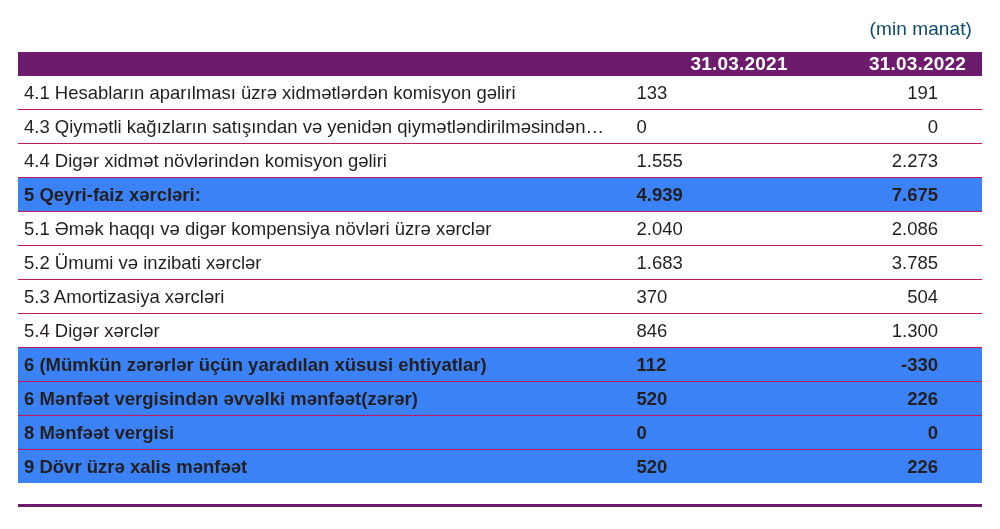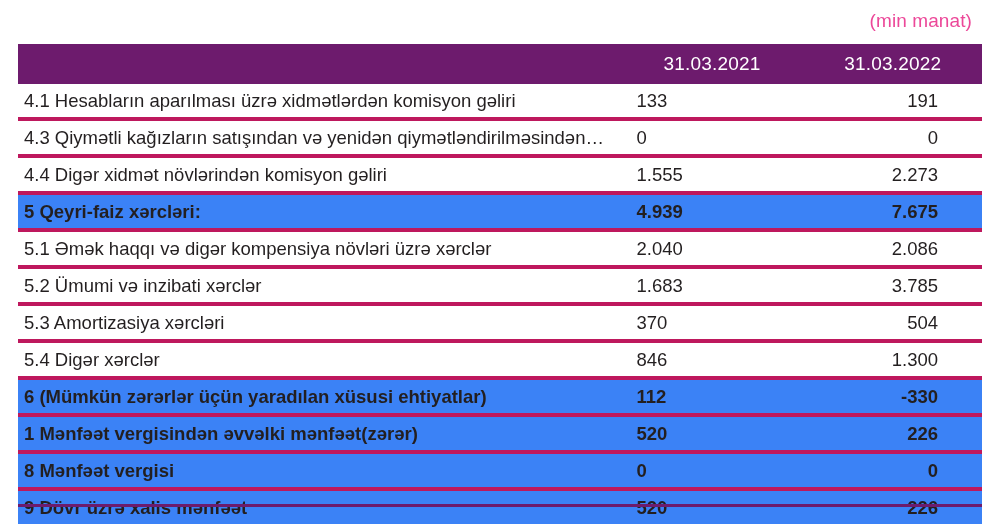--- a/index.html
+++ b/index.html
@@ -17,52 +17,52 @@
   .sheet {
     position: relative;
     width: 1000px;
     height: 529px;
     box-sizing: border-box;
     padding: 0 18px;
   }
   .unit-line {
     text-align: right;
     font-size: 19px;
-    color: #ec4899;
-    padding: 10px 10px 12px 0;
+    color: #0c4a6e;
+    padding: 18px 10px 12px 0;
     letter-spacing: 0.1px;
   }
   table.fin {
     width: 100%;
     border-collapse: collapse;
     table-layout: fixed;
   }
   table.fin col.c-label { width: 62.5%; }
   table.fin col.c-v1 { width: 19.0%; }
   table.fin col.c-v2 { width: 18.5%; }
 
   thead th {
     background: #6d1b6d;
     color: #ffffff;
     font-size: 19px;
-    font-weight: normal;
-    height: 40px;
+    font-weight: bold;
+    height: 24px;
     padding: 0 16px;
-    text-align: center;
+    text-align: right;
     vertical-align: middle;
     letter-spacing: 0.2px;
   }
   thead th.blank { background: #6d1b6d; }
 
   tbody td {
     font-size: 18.5px;
     height: 33px;
     padding: 0 16px;
     vertical-align: middle;
-    border-bottom: 4px solid #be185d;
+    border-bottom: 1px solid #be185d;
     color: #231f20;
   }
   tbody td.label {
     text-align: left;
     padding-left: 6px;
     white-space: nowrap;
     overflow: hidden;
     text-overflow: ellipsis;
   }
   tbody td.val {
@@ -160,21 +160,21 @@
         <td class="val2">1.300</td>
       </tr>
 
       <tr class="highlight">
         <td class="label">6 (Mümkün zərərlər üçün yaradılan xüsusi ehtiyatlar)</td>
         <td class="val">112</td>
         <td class="val2">-330</td>
       </tr>
 
       <tr class="highlight">
-        <td class="label">1 Mənfəət vergisindən əvvəlki mənfəət(zərər)</td>
+        <td class="label">6 Mənfəət vergisindən əvvəlki mənfəət(zərər)</td>
         <td class="val">520</td>
         <td class="val2">226</td>
       </tr>
 
       <tr class="highlight">
         <td class="label">8 Mənfəət vergisi</td>
         <td class="val">0</td>
         <td class="val2">0</td>
       </tr>
 

